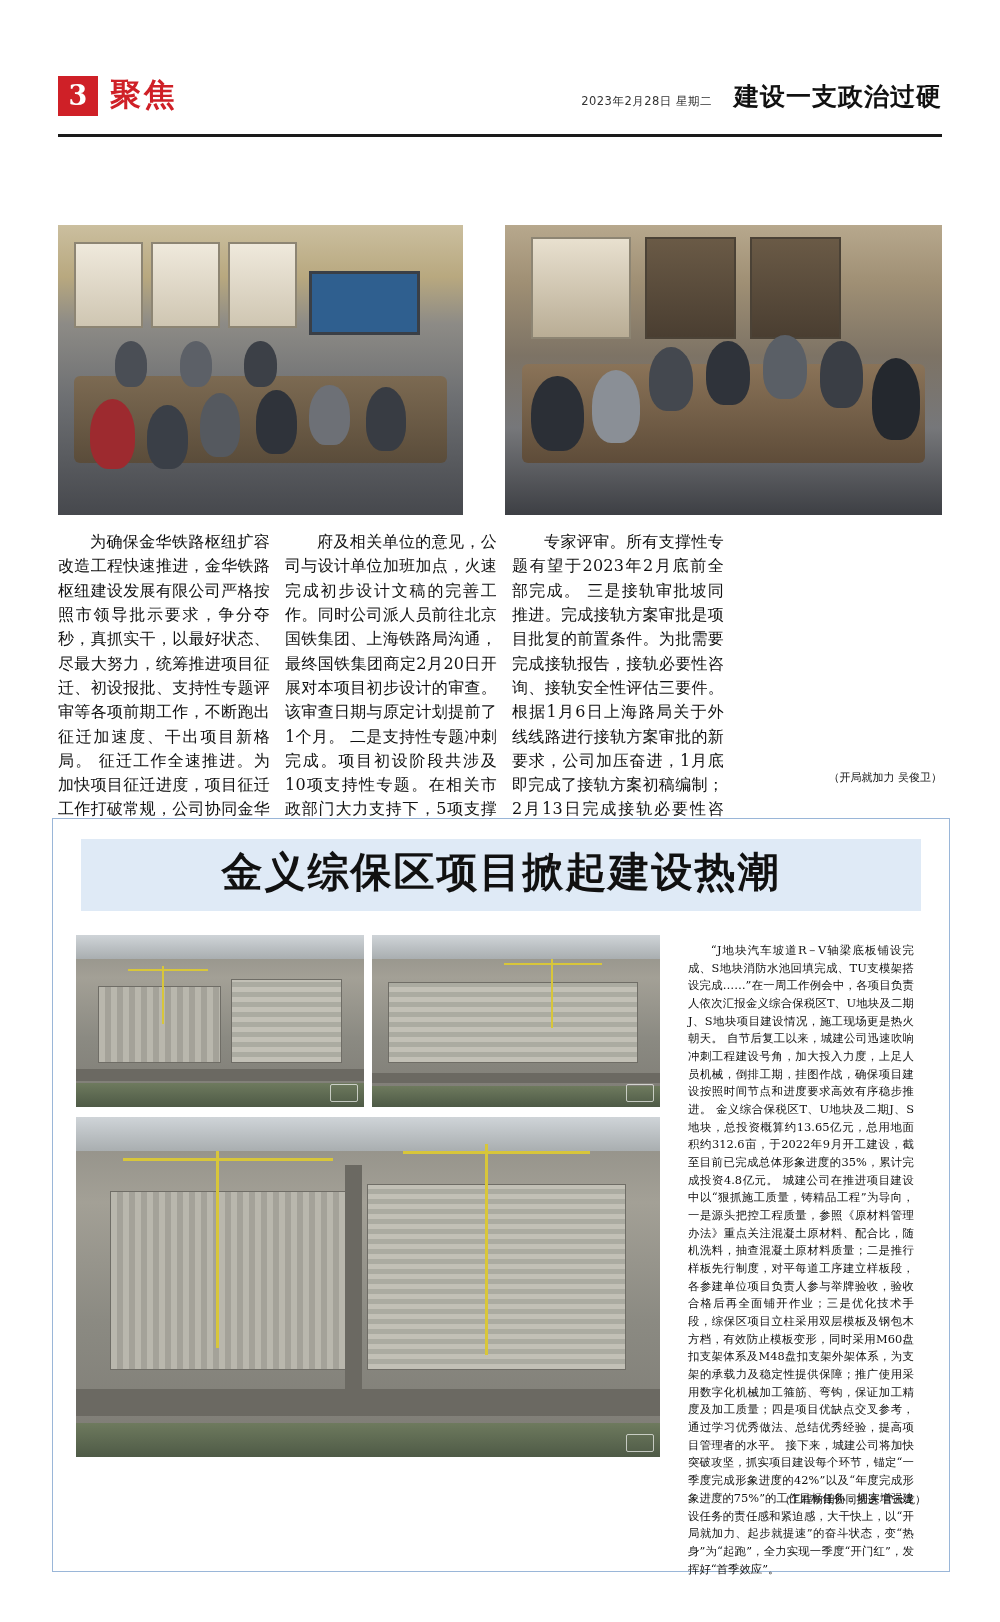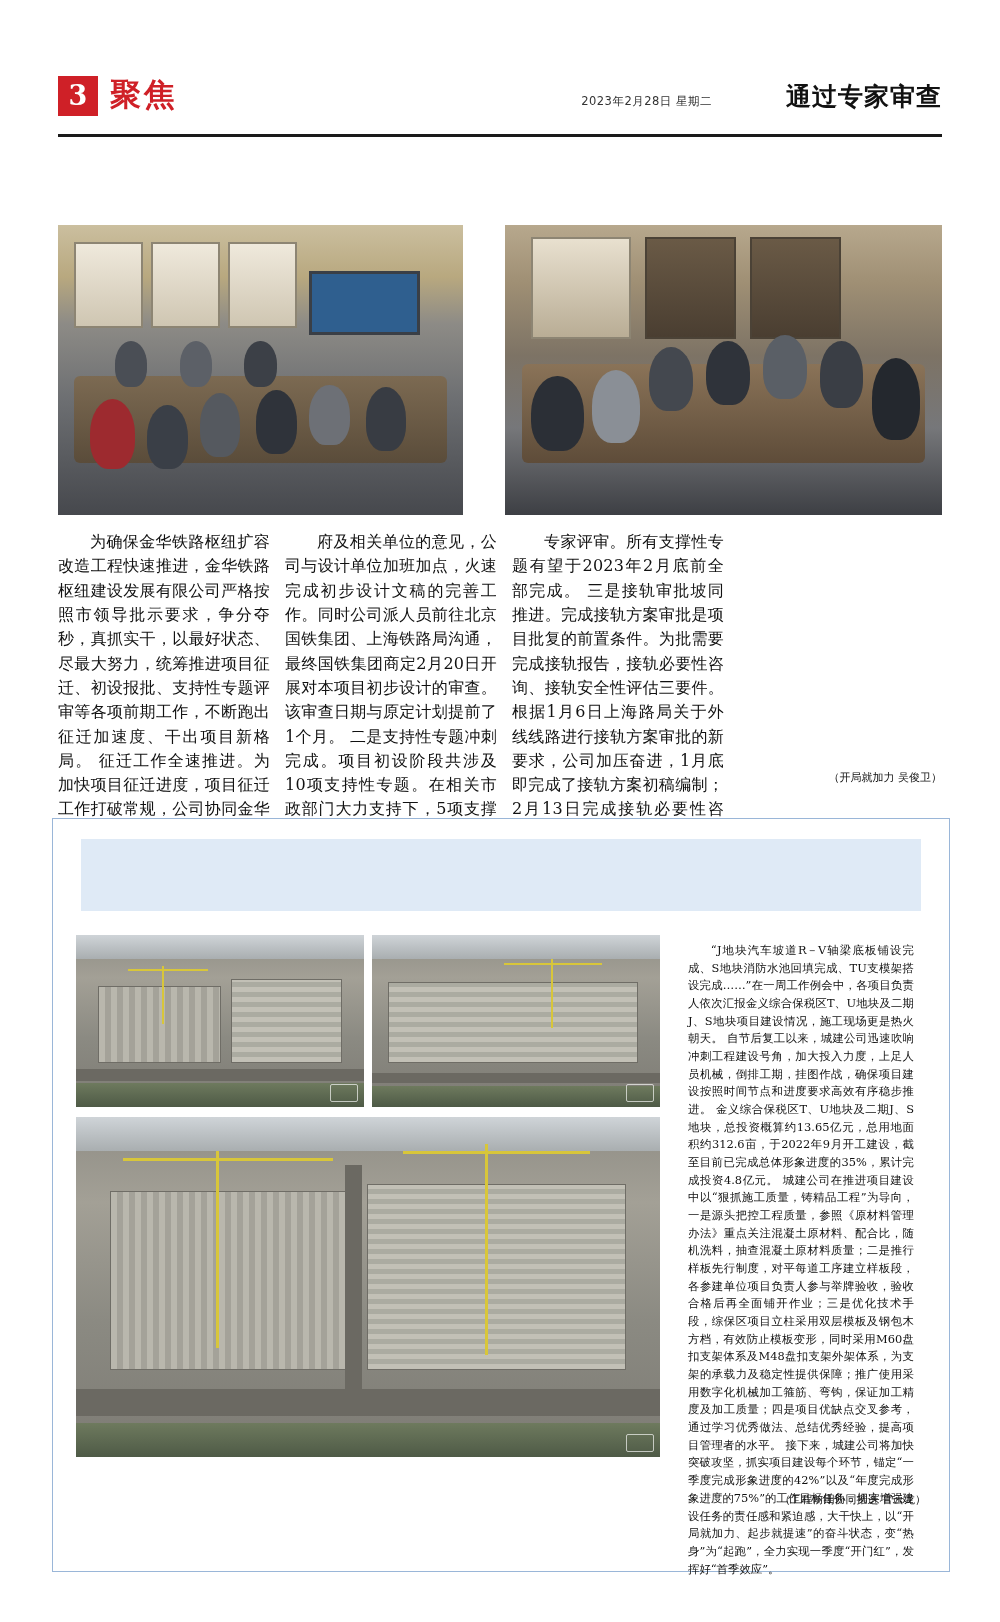--- a/index.html
+++ b/index.html
@@ -247,21 +247,21 @@
 </style>
 </head>
 <body>
 
 <div class="page">
 
   <div class="masthead">
     <div class="page-num">3</div>
     <div class="section-title">聚焦</div>
     <div class="masthead-date">2023年2月28日  星期二</div>
-    <div class="paper-name">通过专家审查</div>
+    <div class="paper-name">建设一支政治过硬</div>
   </div>
 
 
   <div class="photo" id="photo-meeting-1">
     <div class="mtg">
       <div class="win" style="left:4%;width:16%;"></div>
       <div class="win" style="left:23%;width:16%;"></div>
       <div class="win" style="left:42%;width:16%;"></div>
       <div class="scr" style="left:62%;top:16%;width:26%;height:20%;"></div>
       <div class="tbl"></div>
@@ -306,20 +306,21 @@
   </div>
   <div class="col" id="a1-c3">
     <p>专家评审。所有支撑性专题有望于2023年2月底前全部完成。
 三是接轨审批坡同推进。完成接轨方案审批是项目批复的前置条件。为批需要完成接轨报告，接轨必要性咨询、接轨安全性评估三要件。根据1月6日上海路局关于外线线路进行接轨方案审批的新要求，公司加压奋进，1月底即完成了接轨方案初稿编制；2月13日完成接轨必要性咨询，接轨安全性评估报告编制。预计2月中旬上海路局完成接轨审查，有望在3月份取得接轨批复。
 公司组建联动推进。铁发集团领导带队赴杭州与省交通集团对接、洽商协议签订，项目公司组建事宜，抓实抓细资本金出资、项目公司人员委派、公司治理</p>
   </div>
   <div class="byline1">（开局就加力 吴俊卫）</div>
 
   <div class="panel2">
     <div class="headline2-band"></div>
+    <div class="headline2">金义综保区项目掀起建设热潮</div>
   </div>
 
   <div class="photo" id="photo-aerial-1">
     <div class="aerial">
       <div class="ground"></div>
       <div class="skyline"></div>
       <div class="slab" style="left:8%;top:30%;width:42%;height:44%;"></div>
       <div class="slab2" style="left:54%;top:26%;width:38%;height:48%;"></div>
       <div class="road" style="left:0;top:78%;width:100%;height:7%;"></div>
       <div class="crane" style="left:30%;top:18%;width:2px;height:34%;"></div>

